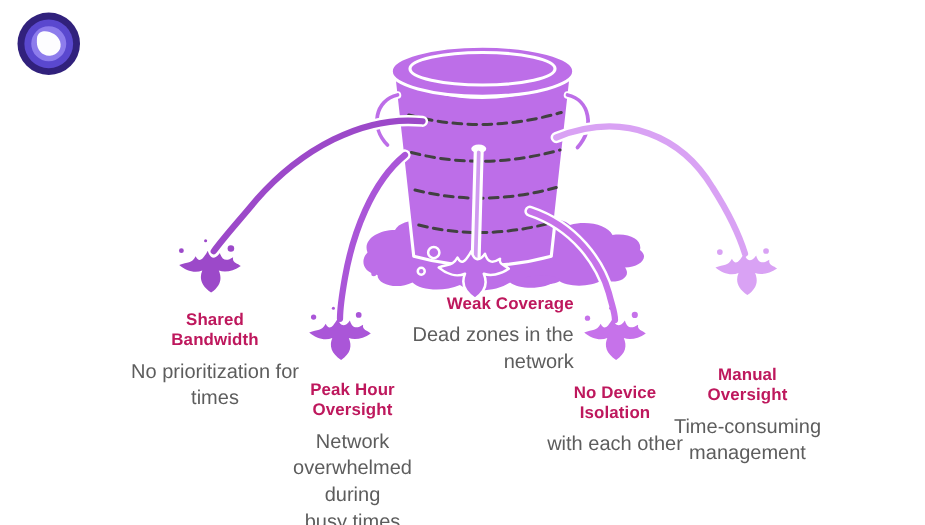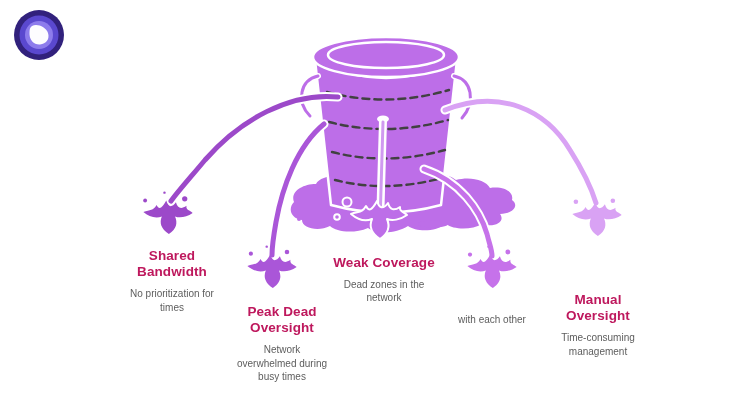--- a/index.html
+++ b/index.html
@@ -18,29 +18,29 @@
   .label .t{
     font-weight:bold;
     font-size:13.5px;
     line-height:1.2;
     color:#be185d;
     letter-spacing:.1px;
   }
   .label .t span{display:block;}
   .label .d{
     margin-top:7px;
-    font-size:10px;
+    font-size:16px;
     line-height:1.32;
     color:#5d5d5d;
   }
   .label .d span{display:block;}
   
   #lab1{left:172px;top:248px;width:140px;}
   #lab2{left:282px;top:304px;width:140px;}
-  #lab3{left:384px;top:255px;width:150px;}
+  #lab3{left:384px;top:235px;width:150px;text-align:right;}
   #lab4{left:492px;top:306px;width:150px;}
   #lab5{left:598px;top:248px;width:150px;margin-top:44px;}
 </style>
 </head>
 <body>
 
 <div class="canvas">
 
   <svg width="64" height="64" style="left:8px;top:4px;" aria-hidden="true">
     <circle cx="31" cy="31" r="25" fill="#31217c"></circle>
@@ -161,41 +161,45 @@
       <span>Bandwidth</span>
     </div>
     <div class="d">
       <span>No prioritization for</span>
       <span>times</span>
     </div>
   </div>
 
   <div class="label" id="lab2">
     <div class="t">
-      <span>Peak Dead</span>
+      <span>Peak Hour</span>
       <span>Oversight</span>
     </div>
     <div class="d">
       <span>Network</span>
       <span>overwhelmed during</span>
       <span>busy times</span>
     </div>
   </div>
 
   <div class="label" id="lab3">
     <div class="t">
       <span>Weak Coverage</span>
     </div>
     <div class="d">
       <span>Dead zones in the</span>
       <span>network</span>
     </div>
   </div>
 
   <div class="label" id="lab4">
+    <div class="t">
+      <span>No Device</span>
+      <span>Isolation</span>
+    </div>
     <div class="d">
       <span>with each other</span>
     </div>
   </div>
 
   <div class="label" id="lab5">
     <div class="t">
       <span>Manual</span>
       <span>Oversight</span>
     </div>

